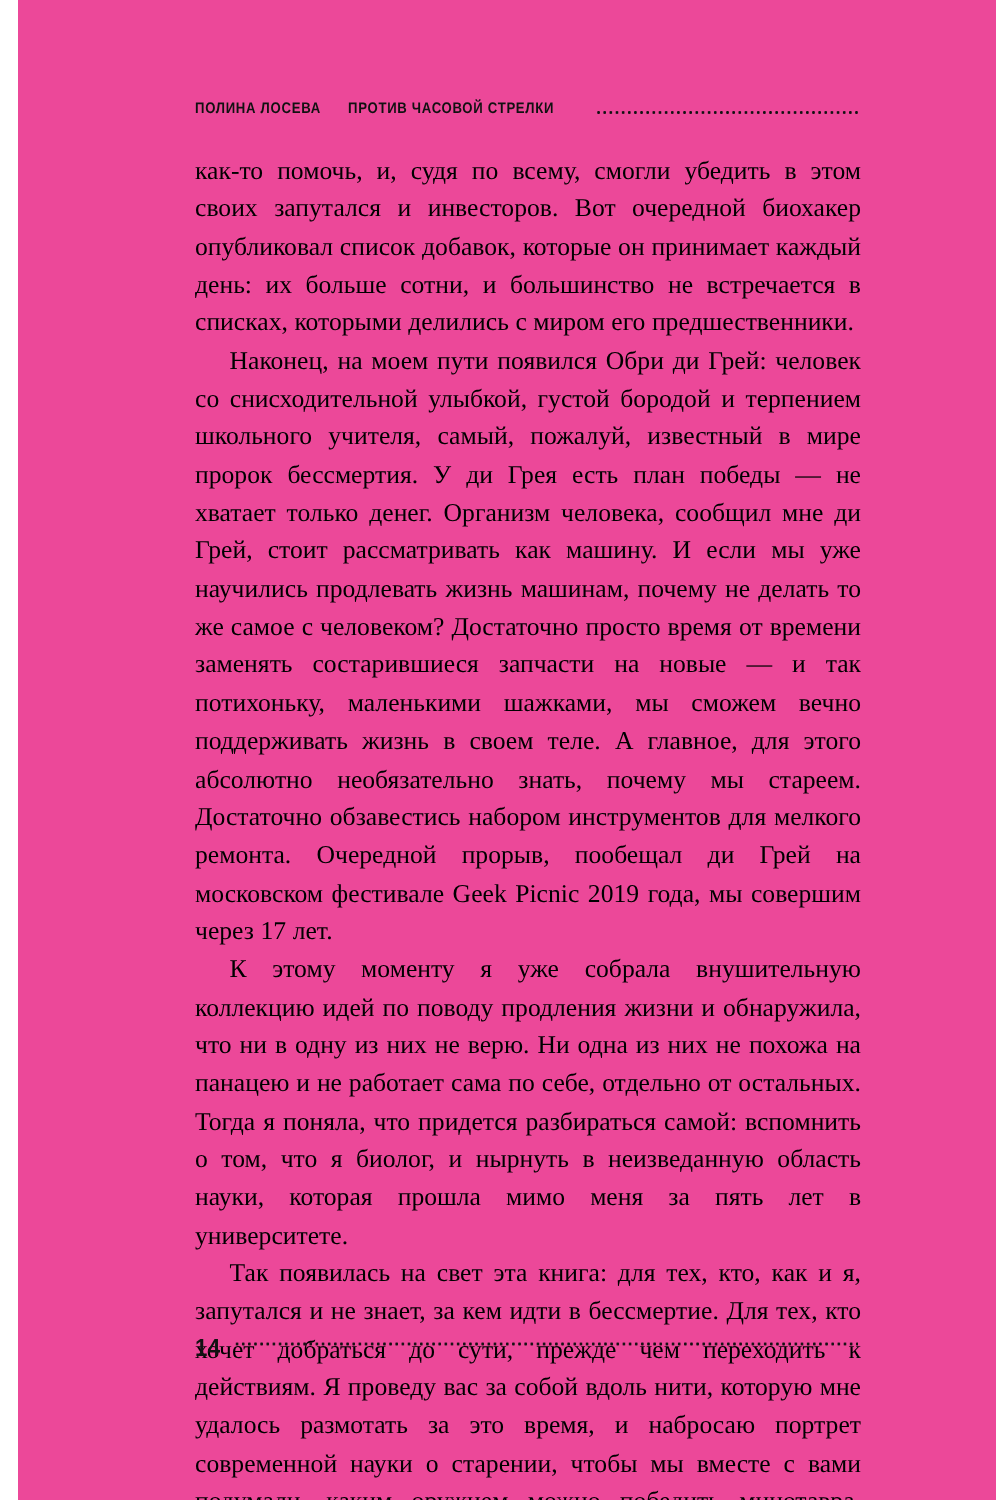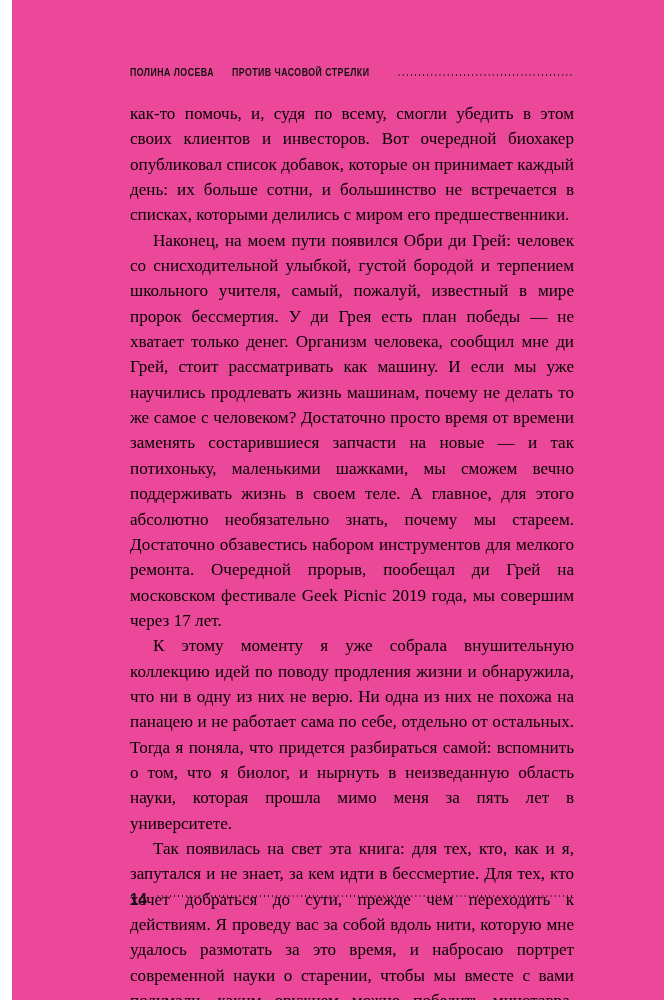--- a/index.html
+++ b/index.html
@@ -130,21 +130,21 @@
 
 <div class="page">
 
   <div class="running-head">
     <span class="rh-author">ПОЛИНА ЛОСЕВА</span>
     <span class="rh-title">ПРОТИВ ЧАСОВОЙ СТРЕЛКИ</span>
     <span class="leader"></span>
   </div>
 
   <div class="body-copy">
-    <p class="first">как-то помочь, и, судя по всему, смогли убедить в этом своих клиентов и инвесторов. Вот очередной биохакер опубликовал список добавок, которые он принимает каждый день: их больше сотни, и большинство не встречается в списках, которыми делились с миром его предшественники.</p>
+    <p class="first">как-то помочь, и, судя по всему, смогли убедить в этом своих запутался и инвесторов. Вот очередной биохакер опубликовал список добавок, которые он принимает каждый день: их больше сотни, и большинство не встречается в списках, которыми делились с миром его предшественники.</p>
     <p>Наконец, на моем пути появился Обри ди Грей: человек со снисходительной улыбкой, густой бородой и терпением школьного учителя, самый, пожалуй, известный в мире пророк бессмертия. У ди Грея есть план победы — не хватает только денег. Организм человека, сообщил мне ди Грей, стоит рассматривать как машину. И если мы уже научились продлевать жизнь машинам, почему не делать то же самое с человеком? Достаточно просто время от времени заменять состарившиеся запчасти на новые — и так потихоньку, маленькими шажками, мы сможем вечно поддерживать жизнь в своем теле. А главное, для этого абсолютно необязательно знать, почему мы стареем. Достаточно обзавестись набором инструментов для мелкого ремонта. Очередной прорыв, пообещал ди Грей на московском фестивале Geek Picnic 2019 года, мы совершим через 17 лет.</p>
     <p>К этому моменту я уже собрала внушительную коллекцию идей по поводу продления жизни и обнаружила, что ни в одну из них не верю. Ни одна из них не похожа на панацею и не работает сама по себе, отдельно от остальных. Тогда я поняла, что придется разбираться самой: вспомнить о том, что я биолог, и нырнуть в неизведанную область науки, которая прошла мимо меня за пять лет в университете.</p>
     <p>Так появилась на свет эта книга: для тех, кто, как и я, запутался и не знает, за кем идти в бессмертие. Для тех, кто хочет добраться до сути, прежде чем переходить к действиям. Я проведу вас за собой вдоль нити, которую мне удалось размотать за это время, и набросаю портрет современной науки о старении, чтобы мы вместе с вами подумали, каким оружием можно победить минотавра, который ждет где-то на другом ее конце.</p>
   </div>
 
   <div class="folio">
     <span class="folio-number">14</span>
     <span class="leader"></span>
   </div>
 

